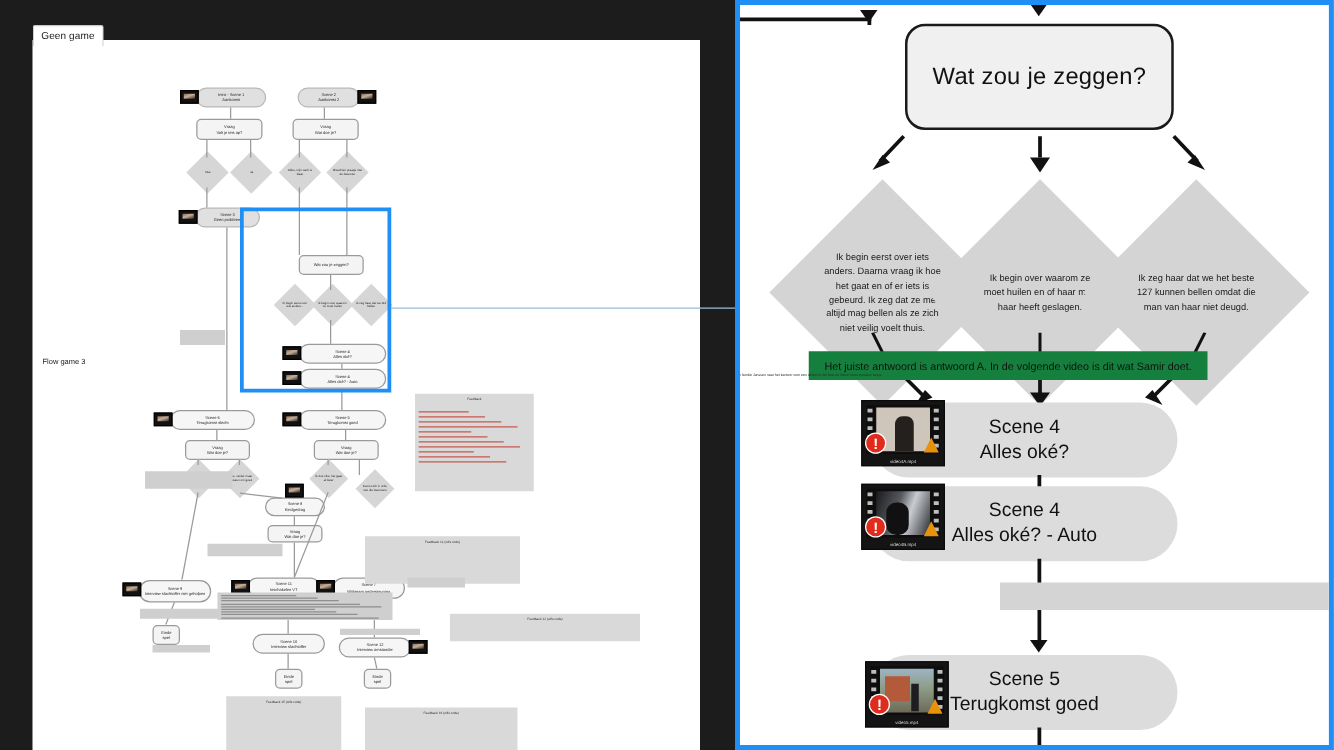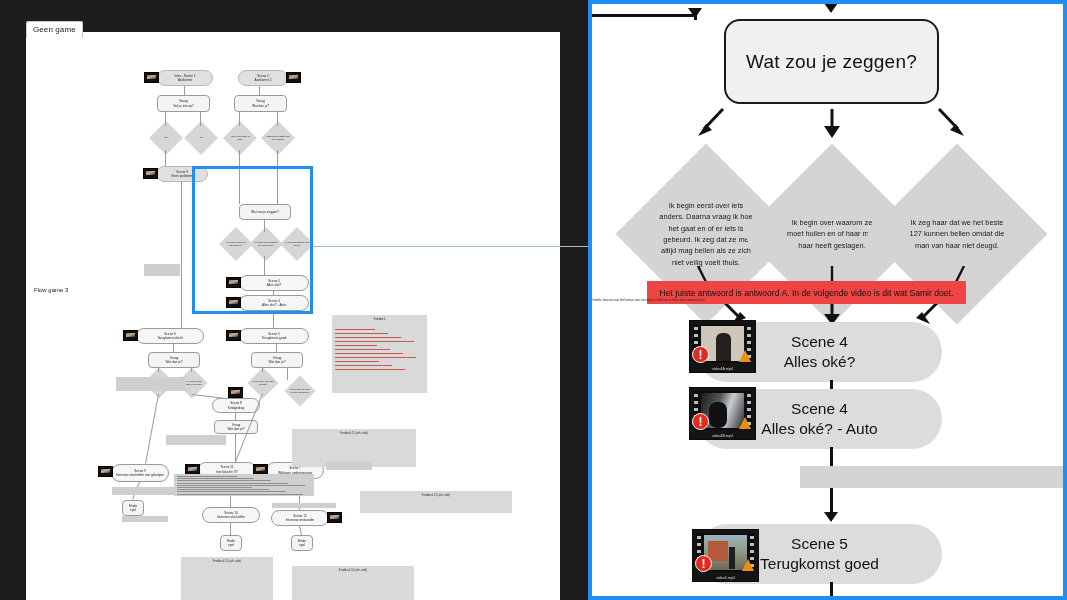--- a/index.html
+++ b/index.html
@@ -109,21 +109,21 @@
     background: #d4d4d4; transform: rotate(45deg);
   }
   .dia-txt {
     position: absolute; width: 128px; height: 128px;
     display: flex; align-items: center; justify-content: center;
     text-align: center; font-size: 7.4px; line-height: 1.55; color: #1a1a1a;
     padding: 0 16px;
   }
   .answerbar {
     position: absolute; left: 55px; top: 277px; width: 319px; height: 23px;
-    background: #ef4444; display: flex; align-items: center; justify-content: center;
+    background: #15803d; display: flex; align-items: center; justify-content: center;
     font-size: 8.6px; color: #111; z-index: 4;
   }
   .tinytext {
     position: absolute; left: -50px; top: 294px; width: 420px; height: 7px;
     font-size: 2.8px; color: #2a2a2a; white-space: nowrap; overflow: hidden; z-index: 6;
   }
   .scene-pill {
     position: absolute; background: #dcdcdc; border-radius: 38px;
     display: flex; align-items: center; justify-content: center;
     text-align: center; color: #111;

